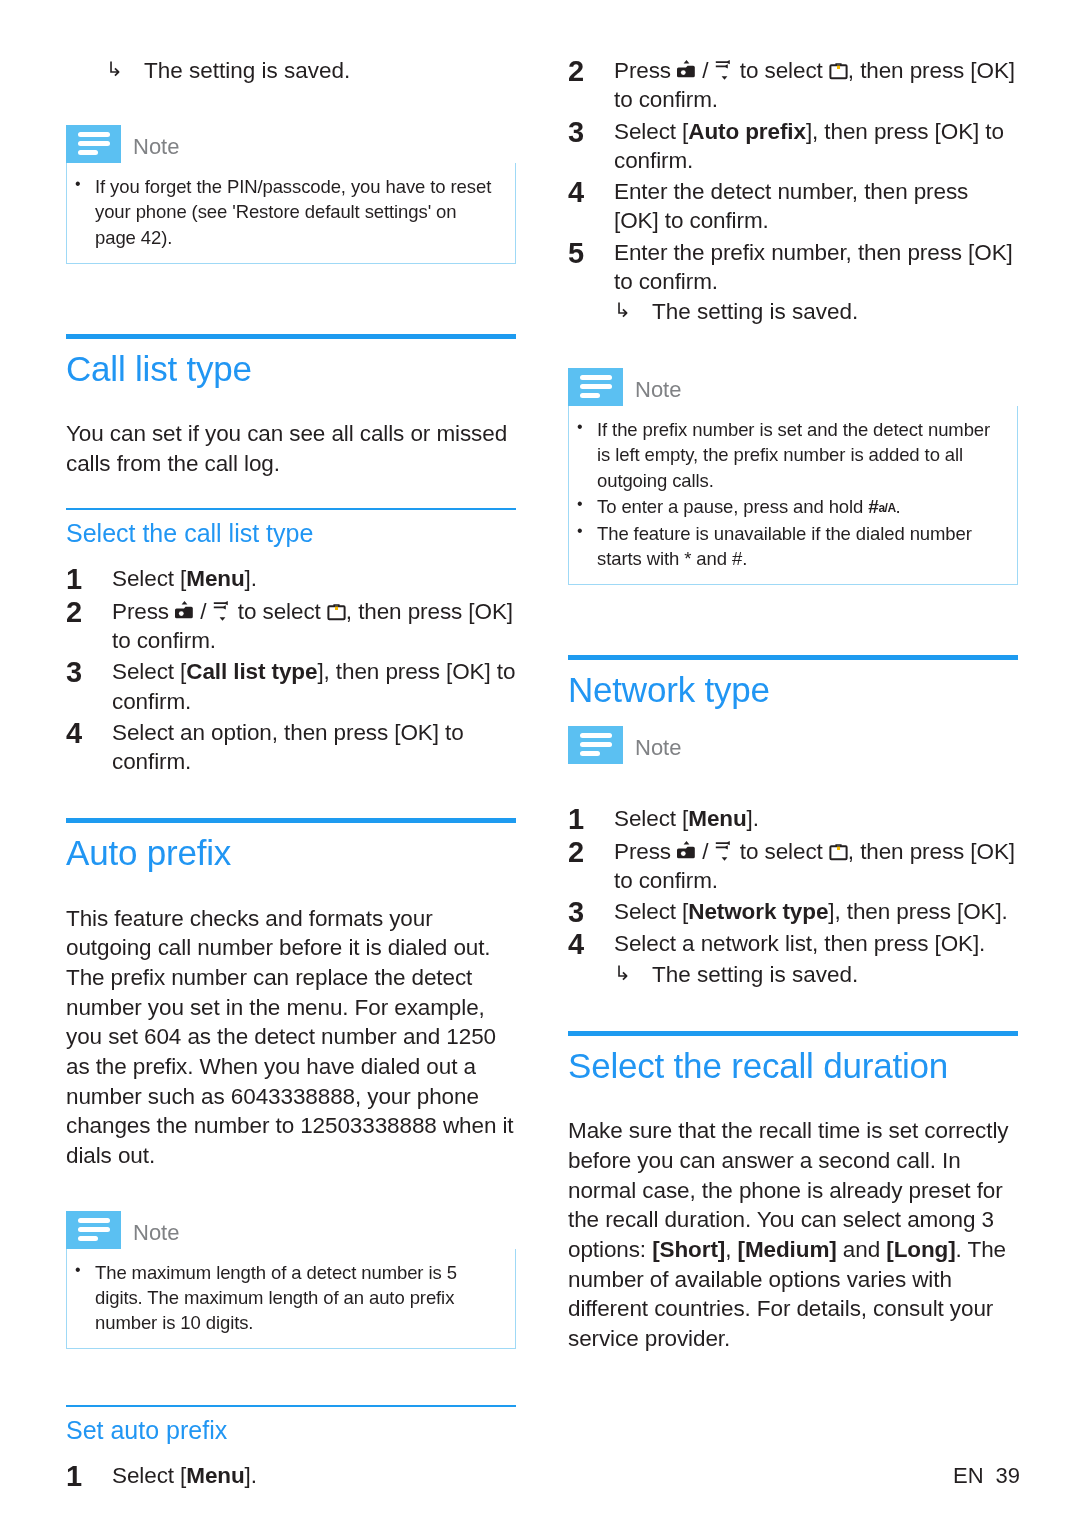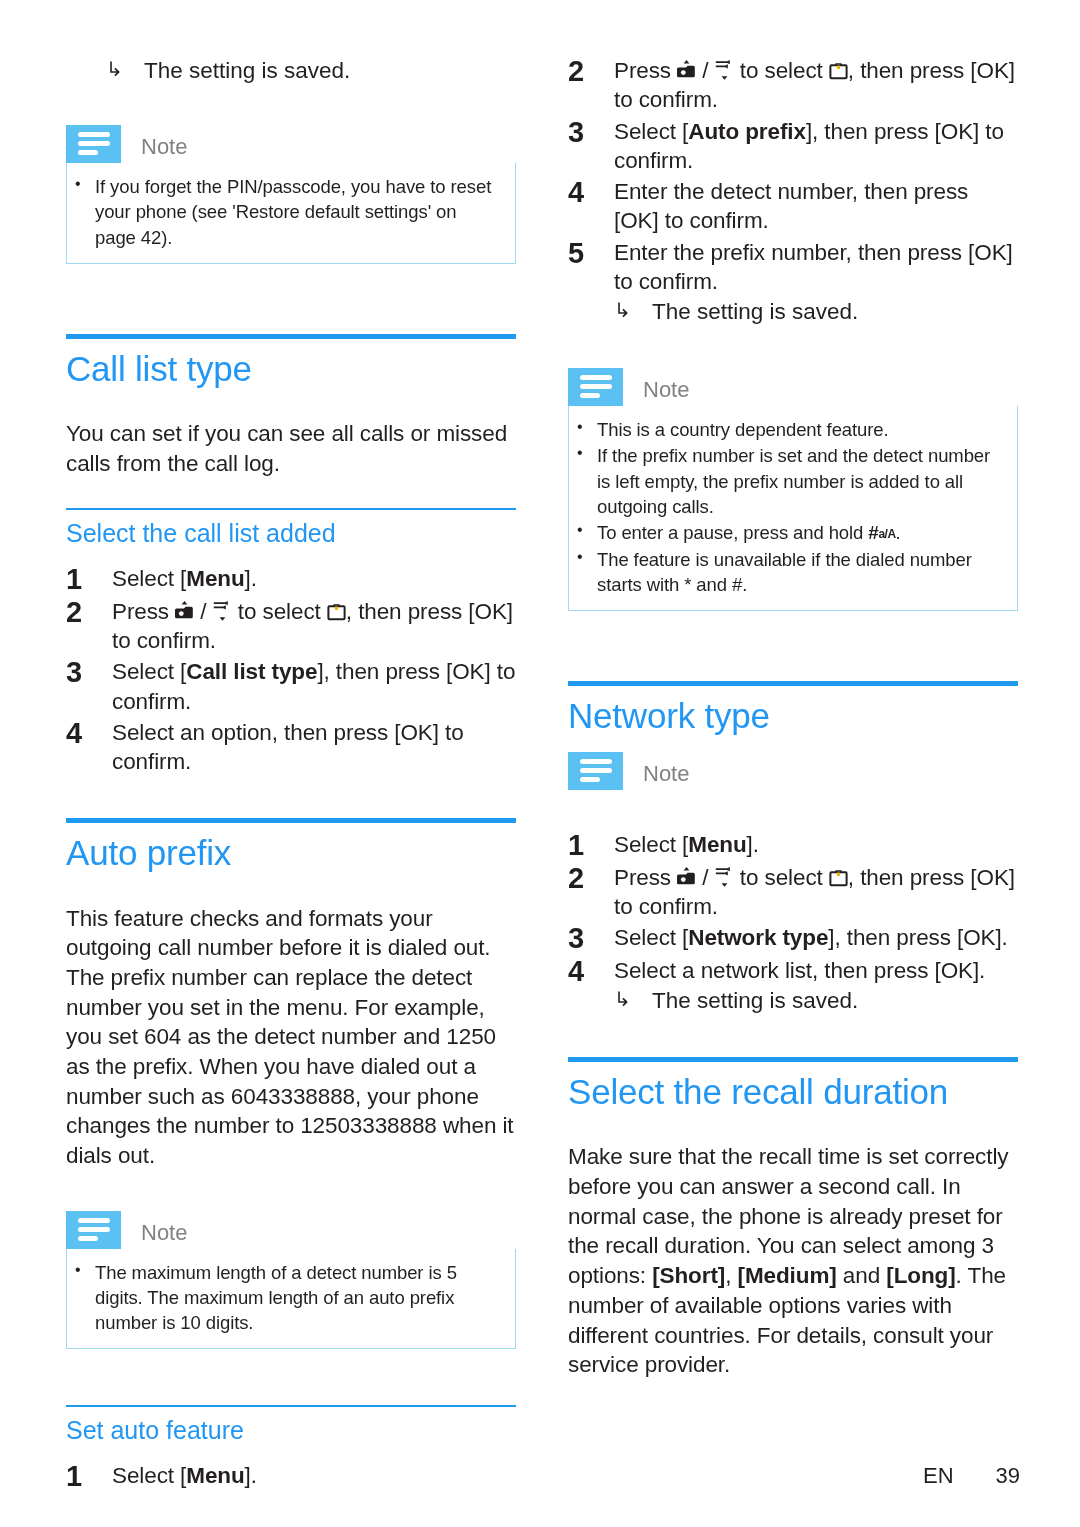--- a/index.html
+++ b/index.html
@@ -114,21 +114,21 @@
     background: #ffffff;
     height: 5px;
     border-radius: 3px;
   }
   .note-icon .bar.b1 { width: 32px; }
   .note-icon .bar.b2 { width: 32px; }
   .note-icon .bar.b3 { width: 20px; margin-right: 12px; }
   .note-label {
     font-size: 22px;
     color: #808285;
-    padding-left: 20px;
+    padding-left: 12px;
     line-height: 1;
     padding-bottom: 5px;
   }
   .note-body {
     border: 1px solid #9fd9f6;
     border-top: none;
     box-sizing: border-box;
     padding: 11px 14px 12px 2px;
   }
   ul.note-list {
@@ -204,21 +204,21 @@
   }
 
   
   .footer {
     position: absolute;
     right: 60px;
     bottom: 38px;
     font-size: 22px;
     color: #231f20;
     display: flex;
-    gap: 42px;
+    gap: 12px;
   }
 </style>
 </head>
 <body>
 
 <div class="page">
   <div class="columns">
 
     <div class="col">
 
@@ -249,21 +249,21 @@
 
       <div class="h1-rule"></div>
       <h1 class="sec-title">Call list type</h1>
 
       <div class="spacer-30"></div>
       <p class="body">You can set if you can see all calls or missed calls from the call log.</p>
 
       <div class="spacer-30"></div>
 
       <div class="h2-rule"></div>
-      <h2 class="sub-title">Select the call list added</h2>
+      <h2 class="sub-title">Select the call list type</h2>
 
       <div class="spacer-16"></div>
 
       <ol class="steps">
         <li>
           <span class="num">1</span>
           <span class="step-text"><span>Select [</span><b class="kw">Menu</b><span>].</span></span>
         </li>
         <li>
           <span class="num">2</span>
@@ -313,21 +313,21 @@
         <div class="note-body">
           <ul class="note-list">
             <li>The maximum length of a detect number is 5 digits. The maximum length of an auto prefix number is 10 digits.</li>
           </ul>
         </div>
       </div>
 
       <div class="spacer-56"></div>
 
       <div class="h2-rule"></div>
-      <h2 class="sub-title">Set auto feature</h2>
+      <h2 class="sub-title">Set auto prefix</h2>
 
       <div class="spacer-16"></div>
 
       <ol class="steps">
         <li>
           <span class="num">1</span>
           <span class="step-text"><span>Select [</span><b class="kw">Menu</b><span>].</span></span>
         </li>
       </ol>
 
@@ -378,21 +378,20 @@
         <div class="note-head">
           <div class="note-icon">
             <div class="bar b1"></div>
               <div class="bar b2"></div>
               <div class="bar b3"></div>
           </div>
           <div class="note-label">Note</div>
         </div>
         <div class="note-body">
           <ul class="note-list">
-            <li>This is a country dependent feature.</li>
             <li>If the prefix number is set and the detect number is left empty, the prefix number is added to all outgoing calls.</li>
             <li><span>To enter a pause, press and hold </span><span class="hashkey"><span>#</span><span class="sub">a/A</span></span><span>.</span></li>
             <li>The feature is unavailable if the dialed number starts with * and #.</li>
           </ul>
         </div>
       </div>
 
       <div class="spacer-70"></div>
 
       <div class="h1-rule"></div>

